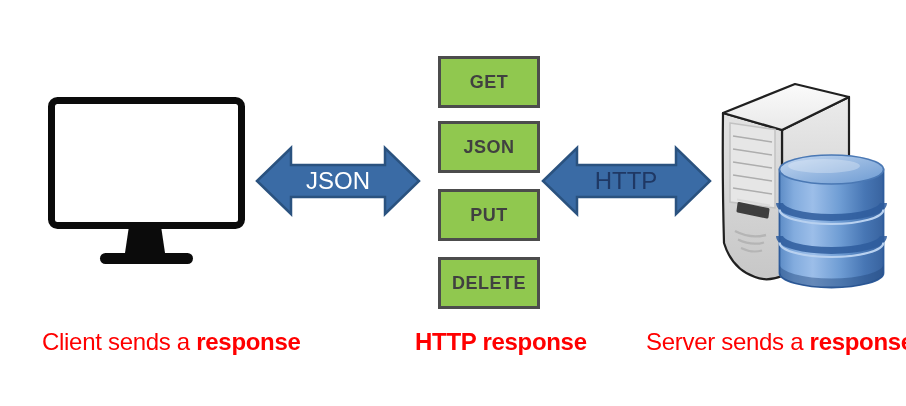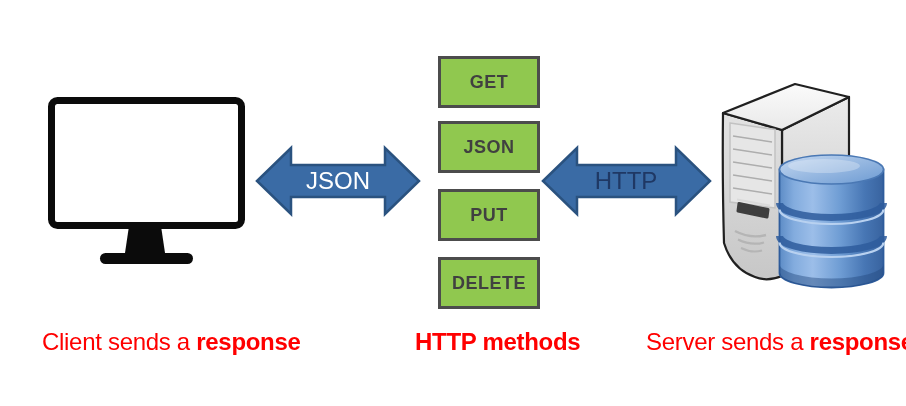--- a/index.html
+++ b/index.html
@@ -130,17 +130,17 @@
       <path d="M67.5,131.5 A52,14.5 0 0 0 171.5,131.5" fill="none" stroke="#B8D1F0" stroke-width="2.2"></path>
       <path d="M67.5,158 A52,14.5 0 0 0 171.5,158" fill="none" stroke="#2E5C9C" stroke-width="7" opacity="0.85"></path>
       <path d="M67.5,164.5 A52,14.5 0 0 0 171.5,164.5" fill="none" stroke="#B8D1F0" stroke-width="2.2"></path>
       <ellipse cx="119.5" cy="91.5" rx="52" ry="14.5" fill="url(#gCylTop)" stroke="#4A78B4" stroke-width="1.6"></ellipse>
       <ellipse cx="112" cy="88" rx="36" ry="7" fill="#FFFFFF" opacity="0.28"></ellipse>
     </g>
   </svg>
 
   <div class="caption caption-client"><span>Client sends a </span><b>response</b></div>
 
-  <div class="caption caption-methods">HTTP methods</div>
+  <div class="caption caption-methods">HTTP response</div>
 
   <div class="caption caption-server"><span>Server sends a </span><b>response</b></div>
 
 </div>
 
 </body></html>

